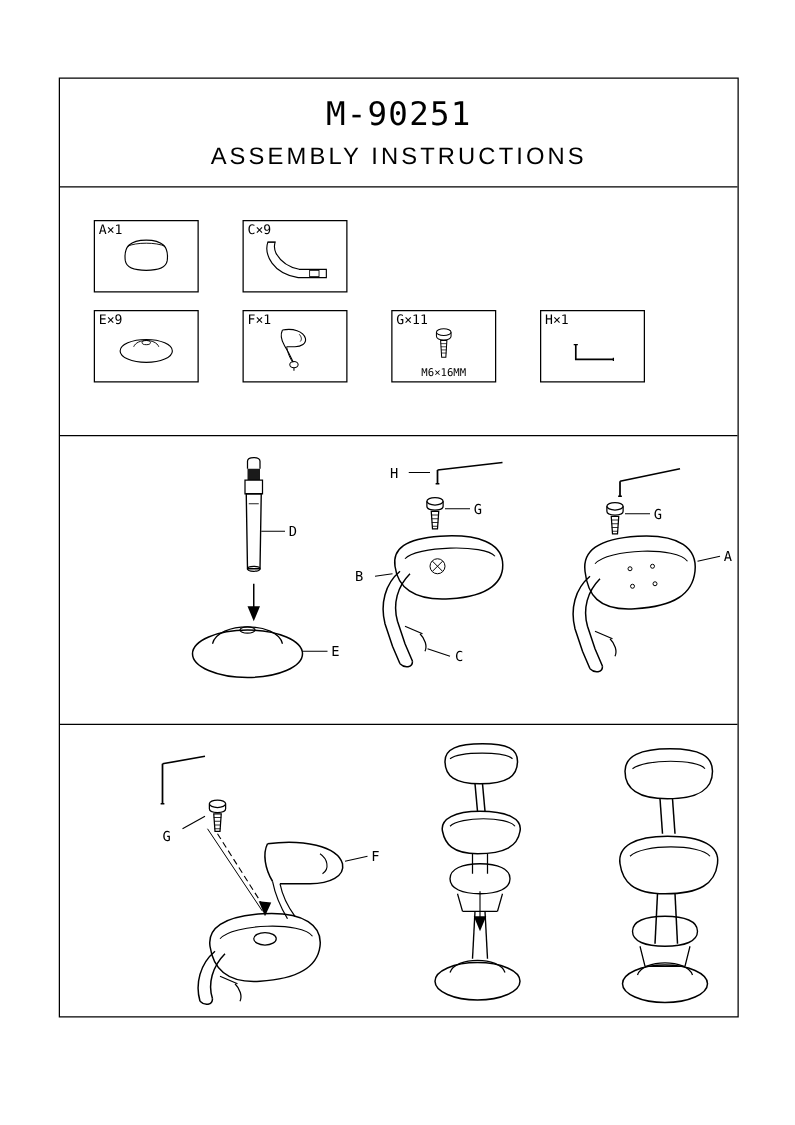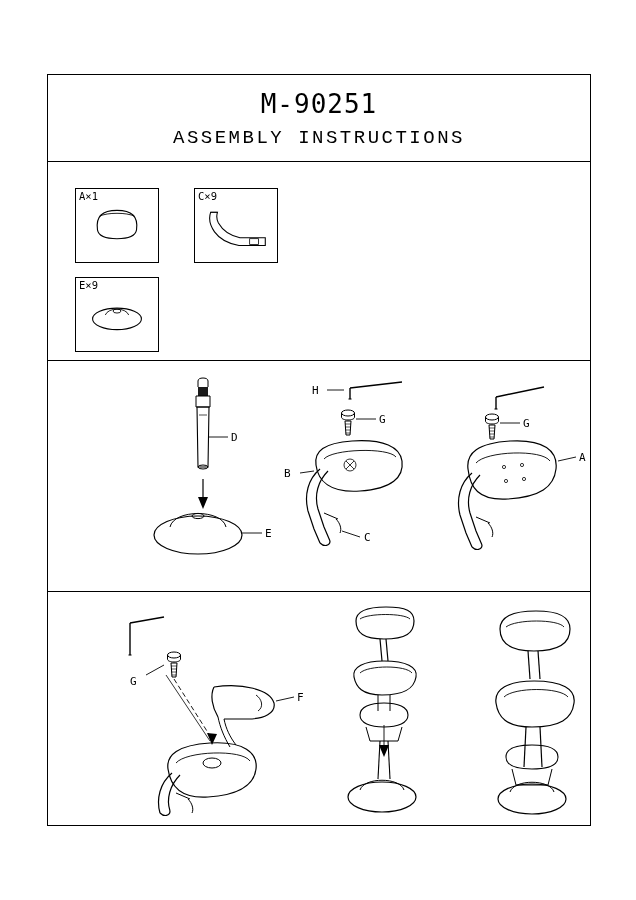--- a/index.html
+++ b/index.html
@@ -11,21 +11,21 @@
     width: 636px;
     height: 900px;
     font-family: "DejaVu Sans Mono", monospace;
     color: #000;
     position: relative;
     overflow: hidden;
   }
   #sheet {
     position: absolute;
     left: 47px;
-    top: 74px;
+    top: 62px;
     width: 544px;
     height: 752px;
     border: 1.2px solid #000;
     box-sizing: border-box;
   }
   
   .title-block {
     position: absolute;
     left: 0; top: 0; right: 0;
     height: 87px;
@@ -33,40 +33,40 @@
     box-sizing: border-box;
     text-align: center;
   }
   .title-main {
     font-family: "DejaVu Sans Mono", monospace;
     font-size: 26px;
     letter-spacing: 1px;
     margin-top: 14px;
   }
   .title-sub {
-    font-family: Liberation Mono, monospace;
+    font-family: Liberation Sans, sans-serif;
     font-size: 19px;
     letter-spacing: 2.5px;
     margin-top: 8px;
   }
   
   #parts {
     position: absolute;
     left: 27px;
     top: 113px;
     width: 492px;
   }
   .parts-row {
     display: flex;
     gap: 35px;
     margin-bottom: 14px;
   }
   .part-cell {
     width: 84px;
-    height: 75px;
+    height: 58px;
     border: 1.1px solid #000;
     box-sizing: border-box;
     position: relative;
   }
   .part-label {
     position: absolute;
     left: 3px;
     top: 1px;
     font-size: 10.5px;
     font-family: "DejaVu Sans Mono", monospace;
@@ -145,22 +145,51 @@
 
       <div class="part-cell">
         <div class="part-label">E×9</div>
         <svg class="part-art" viewBox="0 0 84 67">
           <ellipse class="nofill" cx="42" cy="38" rx="25" ry="11" stroke-width="1.1"></ellipse>
           <path class="nofill" d="M30 34 C33 26 51 26 54 34" stroke-width="0.9"></path>
           <ellipse class="nofill" cx="42" cy="30" rx="4" ry="2" stroke-width="0.9"></ellipse>
         </svg>
       </div>
 
-
-
+      <div class="part-cell">
+        <div class="part-label">F×1</div>
+        <svg class="part-art" viewBox="0 0 84 67">
+          <path class="nofill" d="M30 18 C40 16 50 19 52 26 C53 31 48 34 42 34 L34 34" stroke-width="1.1"></path>
+          <path class="nofill" d="M30 18 C28 22 29 28 32 33 L36 40 L40 48" stroke-width="1.1"></path>
+          <path class="nofill" d="M34 34 C35 40 37 45 40 49" stroke-width="0.9"></path>
+          <ellipse class="nofill" cx="41" cy="51" rx="4" ry="3" stroke-width="1"></ellipse>
+          <path class="nofill" d="M41 54 L41 57" stroke-width="1"></path>
+          <path class="nofill" d="M46 22 C48 24 49 27 47 29" stroke-width="0.8"></path>
+        </svg>
+      </div>
+
+      <div class="part-cell">
+        <div class="part-label">G×11</div>
+        <svg class="part-art" viewBox="0 0 84 67">
+          <ellipse class="nofill" cx="42" cy="20" rx="7" ry="3.2" stroke-width="1"></ellipse>
+          <path class="nofill" d="M35 20 L35 24 C35 26 38 27.5 42 27.5 C46 27.5 49 26 49 24 L49 20" stroke-width="1"></path>
+          <path class="nofill" d="M39 28 L45 28 L44 44 L40 44 Z" stroke-width="1"></path>
+          <path class="nofill" d="M39 31 L45 31 M39.2 34 L44.9 34 M39.4 37 L44.7 37 M39.6 40 L44.5 40" stroke-width="0.7"></path>
+        </svg>
+        <div class="part-sublabel">M6×16MM</div>
+      </div>
+
+      <div class="part-cell">
+        <div class="part-label">H×1</div>
+        <svg class="part-art" viewBox="0 0 84 67">
+          <path class="nofill" d="M26 32 L26 46 L62 46" stroke-width="1.6"></path>
+          <path class="nofill" d="M24 32 L28 32" stroke-width="1.2"></path>
+          <path class="nofill" d="M62 44.4 L62 47.6" stroke-width="1.2"></path>
+        </svg>
+      </div>
     </div>
   </div>
 
   <div class="hdiv" id="div-parts"></div>
   <div class="hdiv" id="div-steps"></div>
 
   <div class="step-area" style="left:88px; top:300px;">
     <svg class="step-svg" width="160" height="200" viewBox="0 0 160 200">
 
       <path class="nofill" d="M62 12 L62 6 C62 4 64 3 67 3 C70 3 72 4 72 6 L72 12" stroke-width="1"></path>

